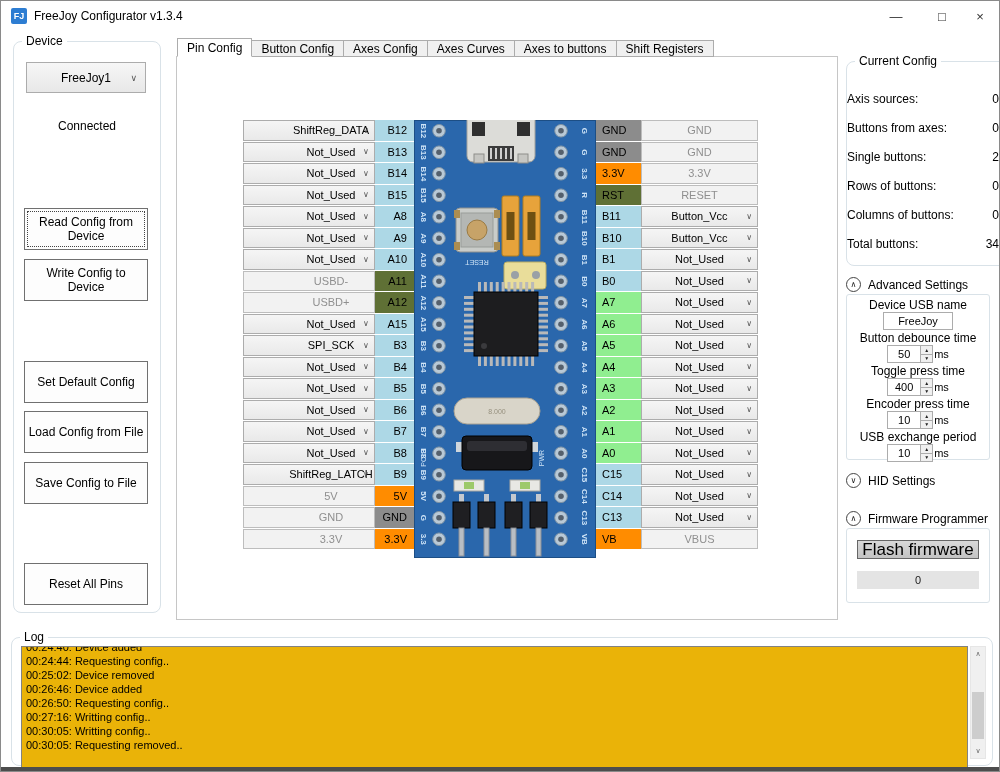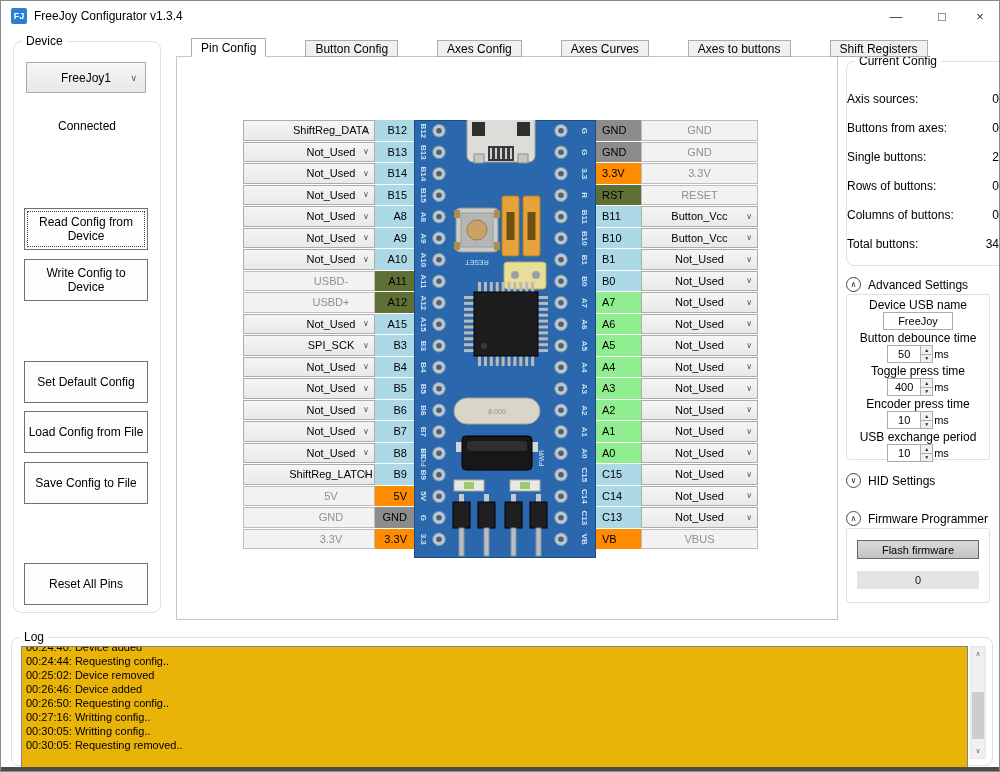--- a/index.html
+++ b/index.html
@@ -23,21 +23,21 @@
   #device-combo{position:absolute;left:12px;top:20px;width:120px;height:31px;
       background:linear-gradient(#f6f6f6,#e8e8e8);border:1px solid #acacac;box-sizing:border-box;
       display:flex;align-items:center;justify-content:center;font-size:12px;}
   #device-combo .chev{position:absolute;right:8px;font-size:9px;color:#555;}
   #device-status{position:absolute;left:0;top:77px;width:100%;text-align:center;font-size:12px;}
   .btn{position:absolute;left:10px;width:124px;height:42px;background:#fdfdfd;
        border:1px solid #707070;box-sizing:border-box;font-size:12px;display:flex;
        align-items:center;justify-content:center;text-align:center;padding:0 2px;cursor:default;}
   .btn.focused{outline:1px dotted #444;outline-offset:-4px;}
   
-  #tabs{position:absolute;left:190px;top:37px;height:19px;display:flex;align-items:flex-end;z-index:3;gap:40px;}
+  #tabs{position:absolute;left:176px;top:37px;height:19px;display:flex;align-items:flex-end;z-index:3;}
   .tab{box-sizing:border-box;height:17px;line-height:15px;font-size:12px;padding:1px 9px 0;
        background:#f0f0f0;border:1px solid #acacac;margin-right:-1px;position:relative;z-index:1;}
   .tab.active{height:19px;background:#fff;z-index:4;border-bottom:1px solid #fff;padding-top:2px;}
   #tab-panel{position:absolute;left:175px;top:55px;width:660px;height:562px;
        border:1px solid #c6c6c6;background:#fff;z-index:0;}
   
   #pins-left{position:absolute;left:242px;top:119px;width:171px;z-index:2;}
   #pins-right{position:absolute;left:595px;top:119px;width:162px;z-index:2;}
   .pin-row{display:flex;height:20.5px;margin-bottom:1px;}
   .combo{position:relative;box-sizing:border-box;background:linear-gradient(#f5f5f5,#e9e9e9);
@@ -70,21 +70,21 @@
             text-align:center;line-height:16px;background:#fff;}
   .spin-btns{display:flex;flex-direction:column;width:13px;height:18px;}
   .spin-up,.spin-down{flex:1;background:#f0f0f0;border:1px solid #acacac;font-size:5px;
             display:flex;align-items:center;justify-content:center;color:#222;box-sizing:border-box;}
   .spin-down{border-top:none;}
   .unit{font-size:11px;margin-left:1px;}
   #fw-box{position:absolute;left:845px;top:527px;width:144px;height:75px;
           border:1px solid #d9e2e8;border-radius:3px;box-sizing:border-box;}
   #flash-btn{position:absolute;left:10px;top:11px;width:122px;height:19px;
       background:linear-gradient(#d9d9d9,#c3c3c3);border:1px solid #666;box-sizing:border-box;
-      font-size:11px;display:flex;align-items:center;justify-content:center;}
+      font-size:17px;display:flex;align-items:center;justify-content:center;}
   #fw-progress{position:absolute;left:10px;top:42px;width:122px;height:18px;background:#e4e4e4;
       font-size:11px;display:flex;align-items:center;justify-content:center;color:#222;}
   
   #log-box{left:10px;top:636px;width:980px;height:127px;}
   #log-list{position:absolute;left:9px;top:8px;width:947px;height:130px;border:1px solid #828282;
       background:#eab308;overflow:hidden;box-sizing:border-box;}
   #log-scroll-area{margin-top:-7px;padding-left:4px;}
   .log-entry{font-size:11px;line-height:14px;white-space:nowrap;}
   #log-sb{position:absolute;left:958px;top:8px;width:16px;height:113px;background:#f0f0f0;
       border:1px solid #e6e6e6;box-sizing:border-box;}

